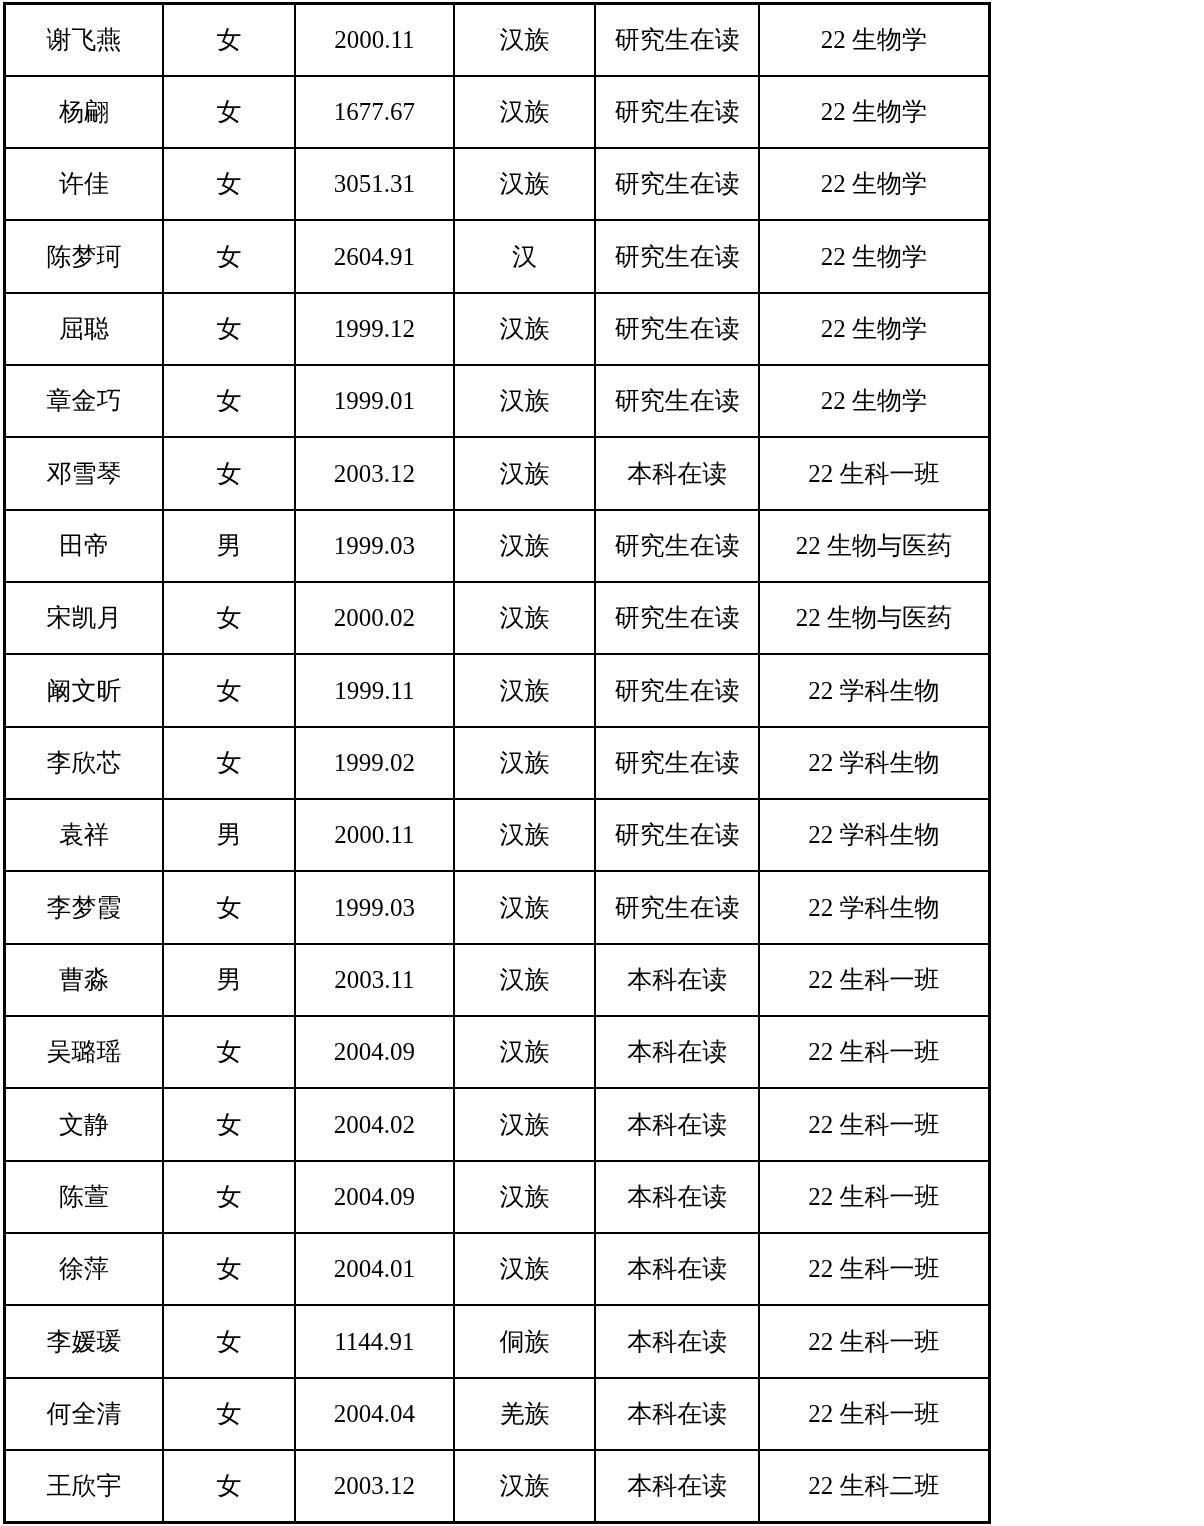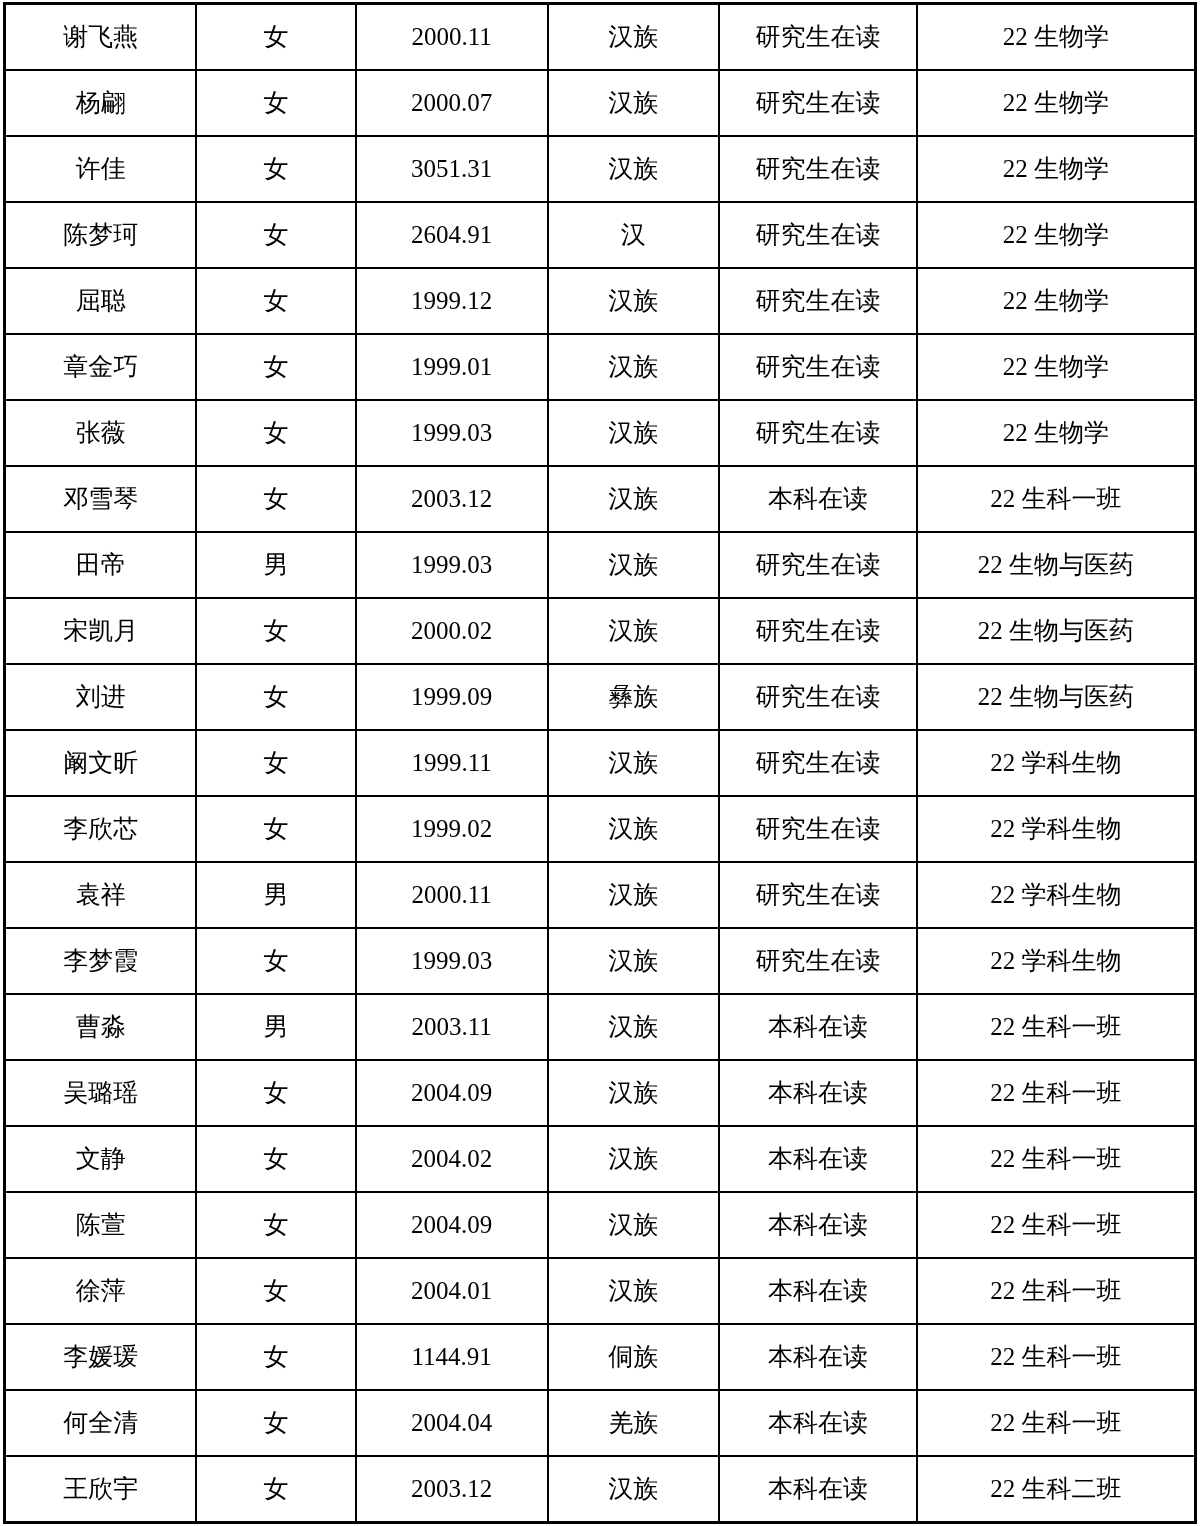--- a/index.html
+++ b/index.html
@@ -10,21 +10,21 @@
   body {
     width: 1204px;
     height: 1526px;
     position: relative;
     overflow: hidden;
   }
   table.student-table {
     position: absolute;
     left: 3px;
     top: 2px;
-    width: 1194px;
+    width: 988px;
     height: 1522px;
     border-collapse: collapse;
     table-layout: fixed;
     border: 3px solid #000000;
     padding-left: 8px;
   }
   table.student-table tr {
     height: 63.4px;
   }
   table.student-table td {
@@ -63,21 +63,21 @@
         <td>谢飞燕</td>
         <td>女</td>
         <td>2000.11</td>
         <td>汉族</td>
         <td>研究生在读</td>
         <td>22 生物学</td>
       </tr>
       <tr>
         <td>杨翩</td>
         <td>女</td>
-        <td>2000.07</td>
+        <td>1677.67</td>
         <td>汉族</td>
         <td>研究生在读</td>
         <td>22 生物学</td>
       </tr>
       <tr>
         <td>许佳</td>
         <td>女</td>
         <td>3051.31</td>
         <td>汉族</td>
         <td>研究生在读</td>
@@ -96,28 +96,20 @@
         <td>女</td>
         <td>1999.12</td>
         <td>汉族</td>
         <td>研究生在读</td>
         <td>22 生物学</td>
       </tr>
       <tr>
         <td>章金巧</td>
         <td>女</td>
         <td>1999.01</td>
-        <td>汉族</td>
-        <td>研究生在读</td>
-        <td>22 生物学</td>
-      </tr>
-      <tr>
-        <td>张薇</td>
-        <td>女</td>
-        <td>1999.03</td>
         <td>汉族</td>
         <td>研究生在读</td>
         <td>22 生物学</td>
       </tr>
       <tr>
         <td>邓雪琴</td>
         <td>女</td>
         <td>2003.12</td>
         <td>汉族</td>
         <td>本科在读</td>
@@ -129,28 +121,20 @@
         <td>1999.03</td>
         <td>汉族</td>
         <td>研究生在读</td>
         <td>22 生物与医药</td>
       </tr>
       <tr>
         <td>宋凯月</td>
         <td>女</td>
         <td>2000.02</td>
         <td>汉族</td>
-        <td>研究生在读</td>
-        <td>22 生物与医药</td>
-      </tr>
-      <tr>
-        <td>刘进</td>
-        <td>女</td>
-        <td>1999.09</td>
-        <td>彝族</td>
         <td>研究生在读</td>
         <td>22 生物与医药</td>
       </tr>
       <tr>
         <td>阚文昕</td>
         <td>女</td>
         <td>1999.11</td>
         <td>汉族</td>
         <td>研究生在读</td>
         <td>22 学科生物</td>

